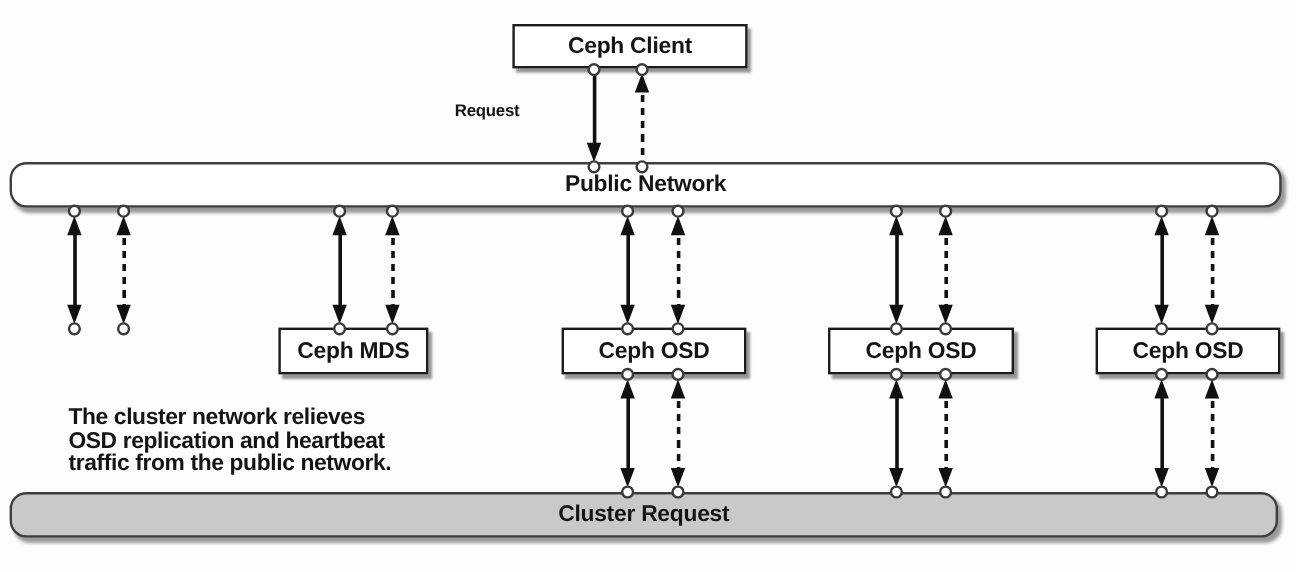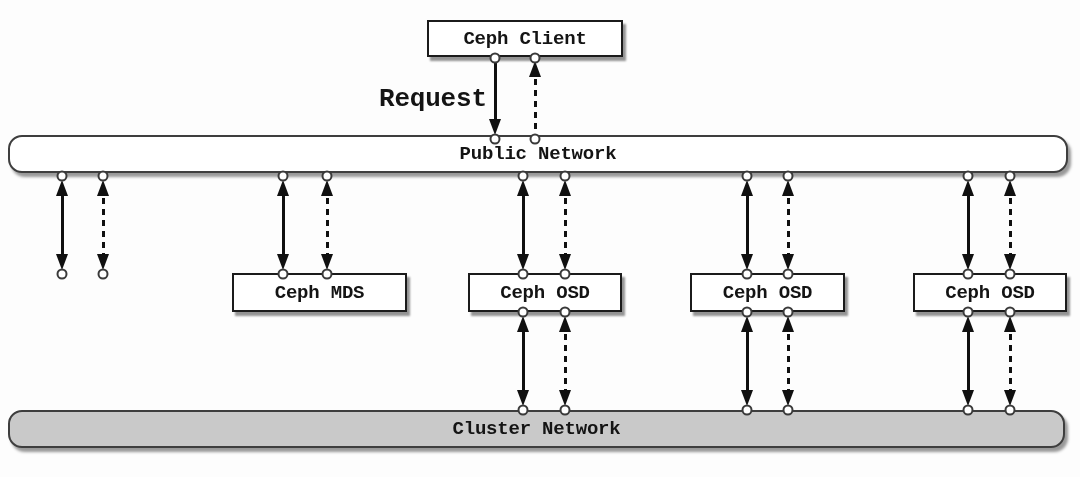--- a/index.html
+++ b/index.html
@@ -1,19 +1,19 @@
 <!DOCTYPE html>
 <html><head>
 <meta charset="utf-8">
 <style>
   html,body { margin:0; padding:0; background:#ffffff; }
   .stage {
     position:relative; width:1080px; height:477px;
     background:#fdfdfd; overflow:hidden;
-    font-family:Liberation Mono, monospace;
+    font-family:Liberation Sans, sans-serif;
     color:#141414;
   }
   .nodebox {
     position:absolute; box-sizing:border-box;
     background:#ffffff; border:2px solid #1b1b1b;
     box-shadow:3px 4px 2px rgba(0,0,0,0.42);
     display:flex; align-items:center; justify-content:center;
     font-weight:bold; font-size:19px; letter-spacing:-0.2px;
     z-index:1;
   }
@@ -41,21 +41,21 @@
   .line.solid  { background:#101010; }
   .line.dashed { background:repeating-linear-gradient(to bottom, #101010 0 6px, transparent 6px 11px); }
   .head {
     position:absolute; left:50%; transform:translateX(-50%);
     width:0; height:0;
     border-left:6.5px solid transparent; border-right:6.5px solid transparent;
   }
   .head.up   { top:0;    border-bottom:16px solid #101010; }
   .head.down { bottom:0; border-top:16px solid #101010; }
   .label {
-    position:absolute; font-weight:bold; font-size:26px; letter-spacing:-0.2px;
+    position:absolute; font-weight:bold; font-size:14px; letter-spacing:-0.2px;
   }
   .annotation {
     position:absolute; left:57px; top:338px;
     font-weight:bold; font-size:19px; line-height:19.5px; letter-spacing:-0.3px;
   }
 </style>
 </head>
 <body>
 
 <div class="stage">
@@ -127,21 +127,21 @@
       <div class="line solid"></div>
       <div class="head up"></div>
       <div class="head down"></div>
     </div>
   <div class="varrow hu hd" style="left:1002px;top:180px;height:90px">
       <div class="line dashed"></div>
       <div class="head up"></div>
       <div class="head down"></div>
     </div>
 
-  <div class="nodebox" style="left:232px;top:273px;width:175px;height:39px">
+  <div class="nodebox" style="left:232px;top:273px;width:125px;height:39px">
       <span>Ceph MDS</span>
     </div>
   <div class="nodebox" style="left:468px;top:273px;width:154px;height:39px">
       <span>Ceph OSD</span>
     </div>
   <div class="nodebox" style="left:690px;top:273px;width:155px;height:39px">
       <span>Ceph OSD</span>
     </div>
   <div class="nodebox" style="left:913px;top:273px;width:154px;height:39px">
       <span>Ceph OSD</span>
@@ -173,23 +173,28 @@
       <div class="line solid"></div>
       <div class="head up"></div>
       <div class="head down"></div>
     </div>
   <div class="varrow hu hd" style="left:1002px;top:316px;height:90px">
       <div class="line dashed"></div>
       <div class="head up"></div>
       <div class="head down"></div>
     </div>
 
+  <div class="annotation">
+    <div>The cluster network relieves</div>
+    <div>OSD replication and heartbeat</div>
+    <div>traffic from the public network.</div>
+  </div>
 
   <div class="netbar gray" style="left:8px;top:410px;width:1057px;height:38px">
-    <span>Cluster Network</span>
+    <span>Cluster Request</span>
   </div>
 
   <div class="dot" style="left:495px;top:58px"></div>
   <div class="dot" style="left:535px;top:58px"></div>
 
   <div class="dot" style="left:495px;top:139px"></div>
   <div class="dot" style="left:535px;top:139px"></div>
 
   <div class="dot" style="left:62px;top:176px"></div>
   <div class="dot" style="left:103px;top:176px"></div>

